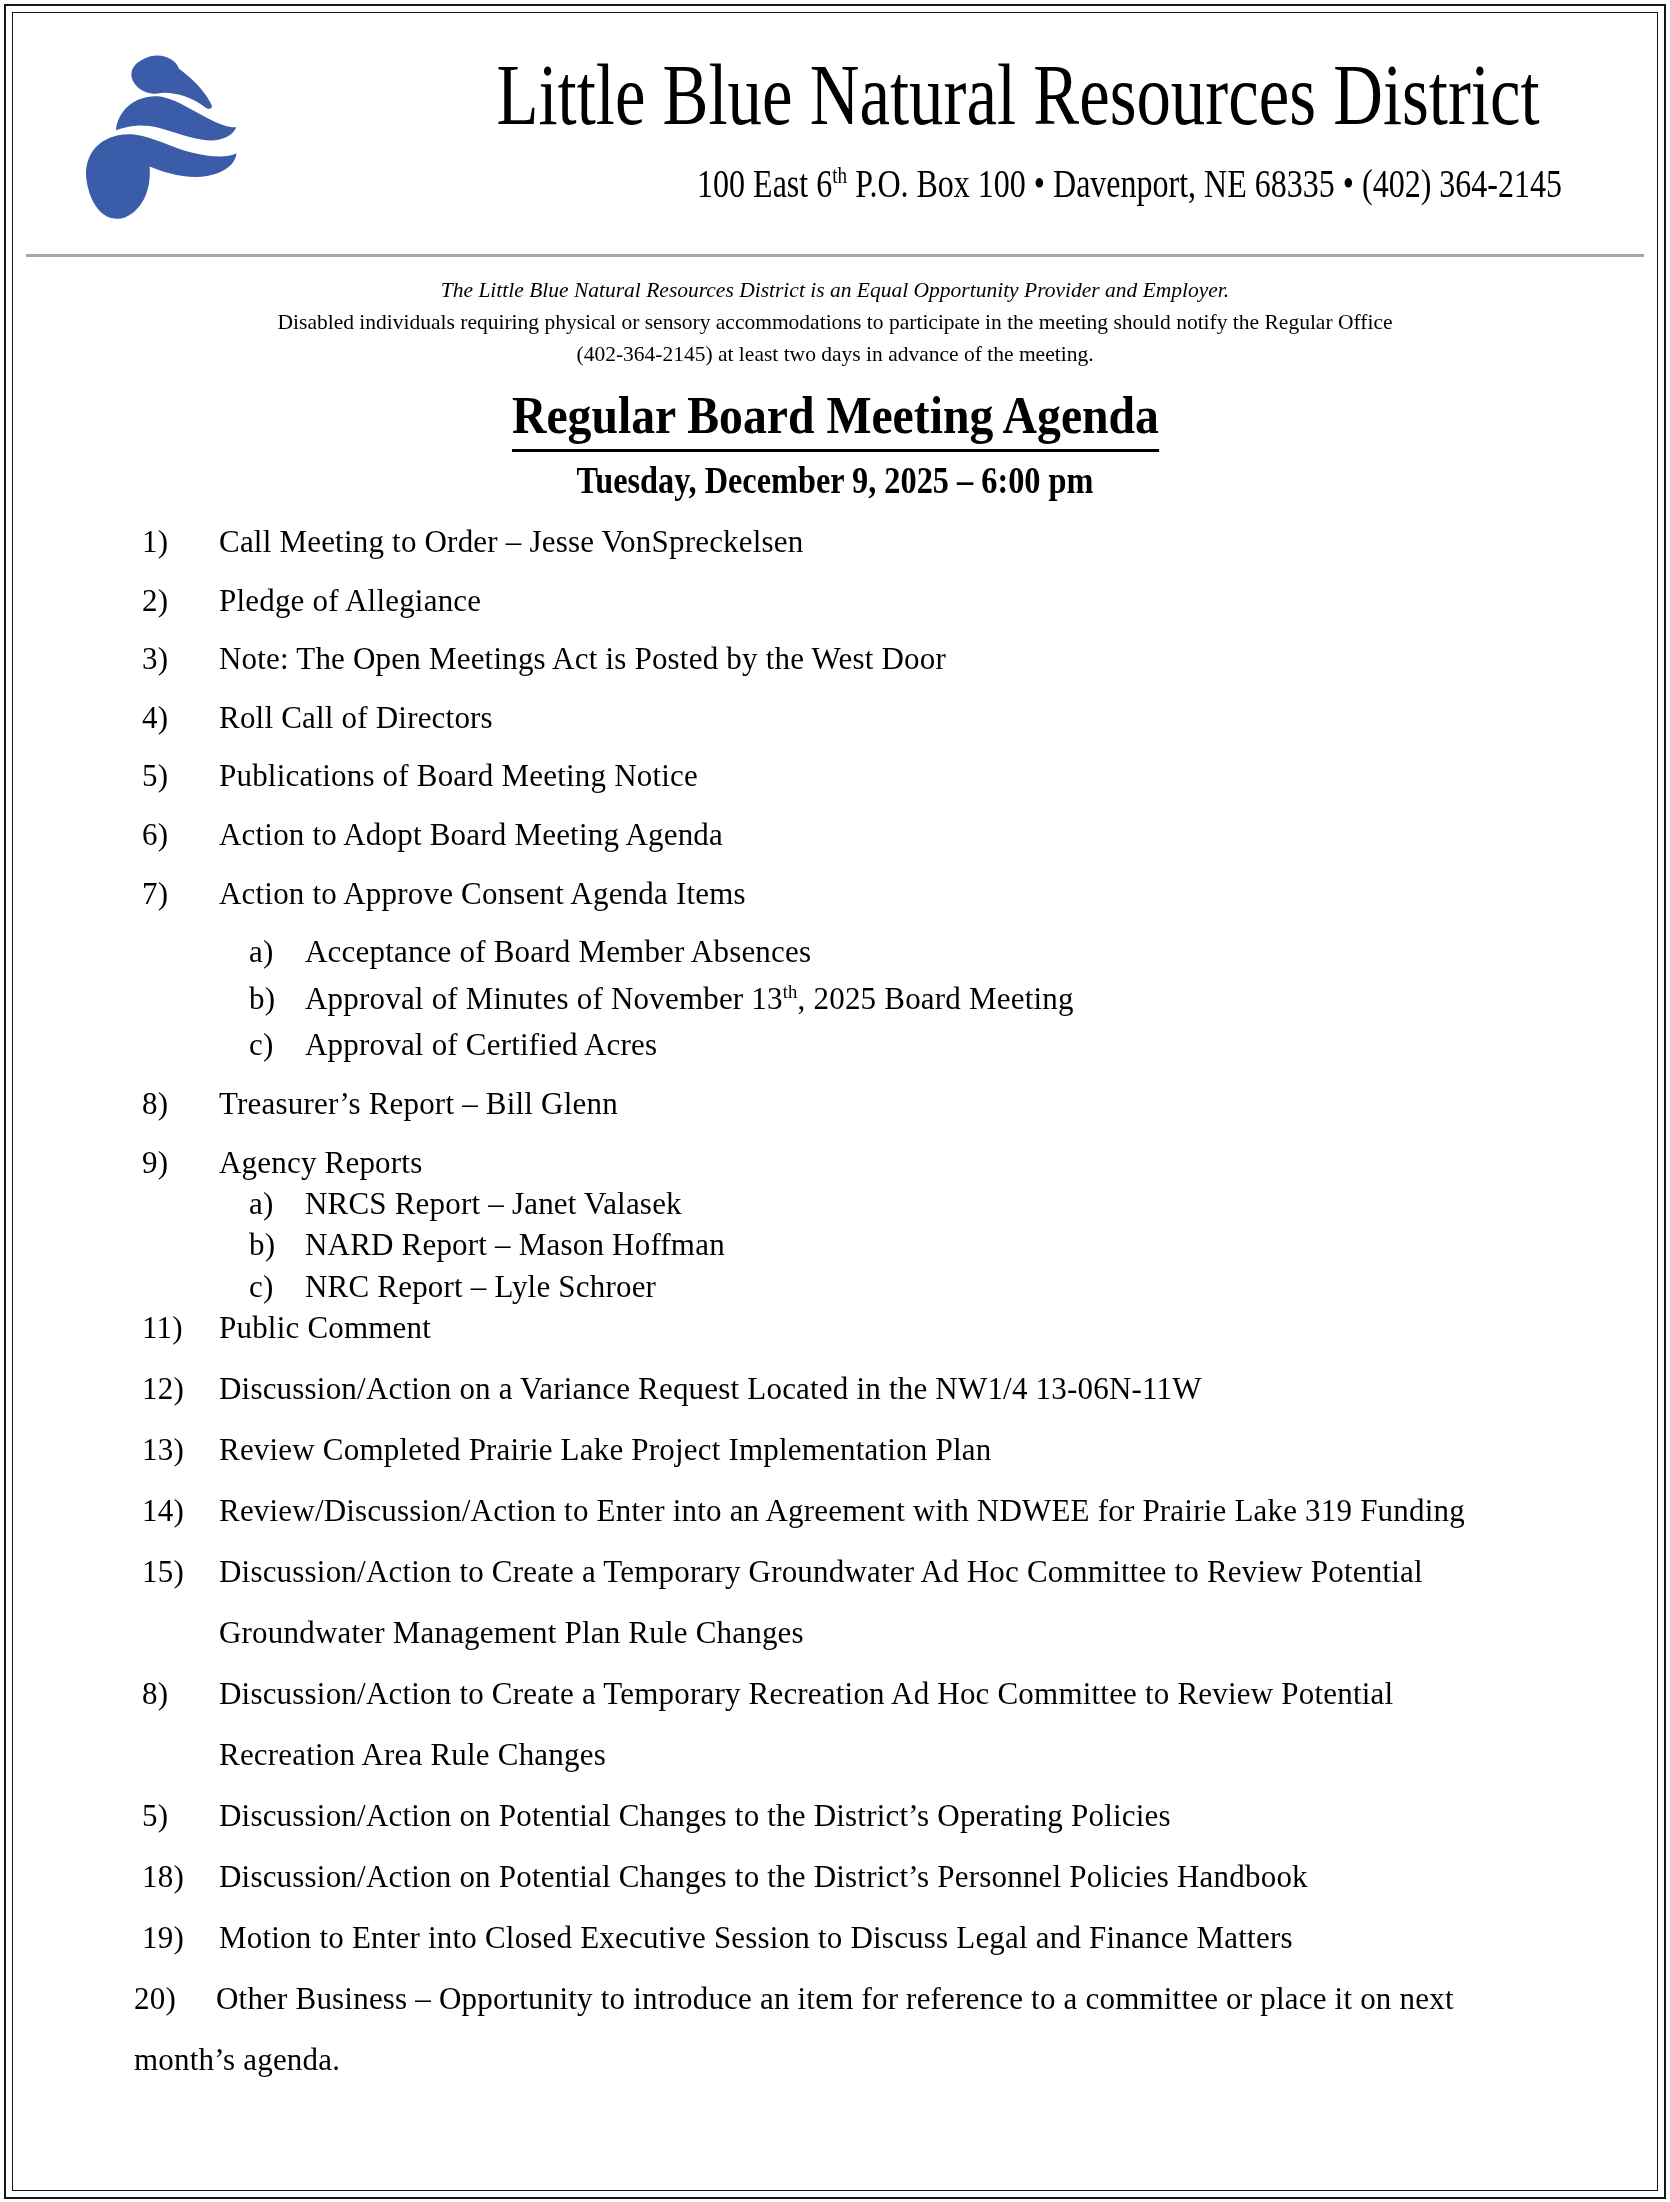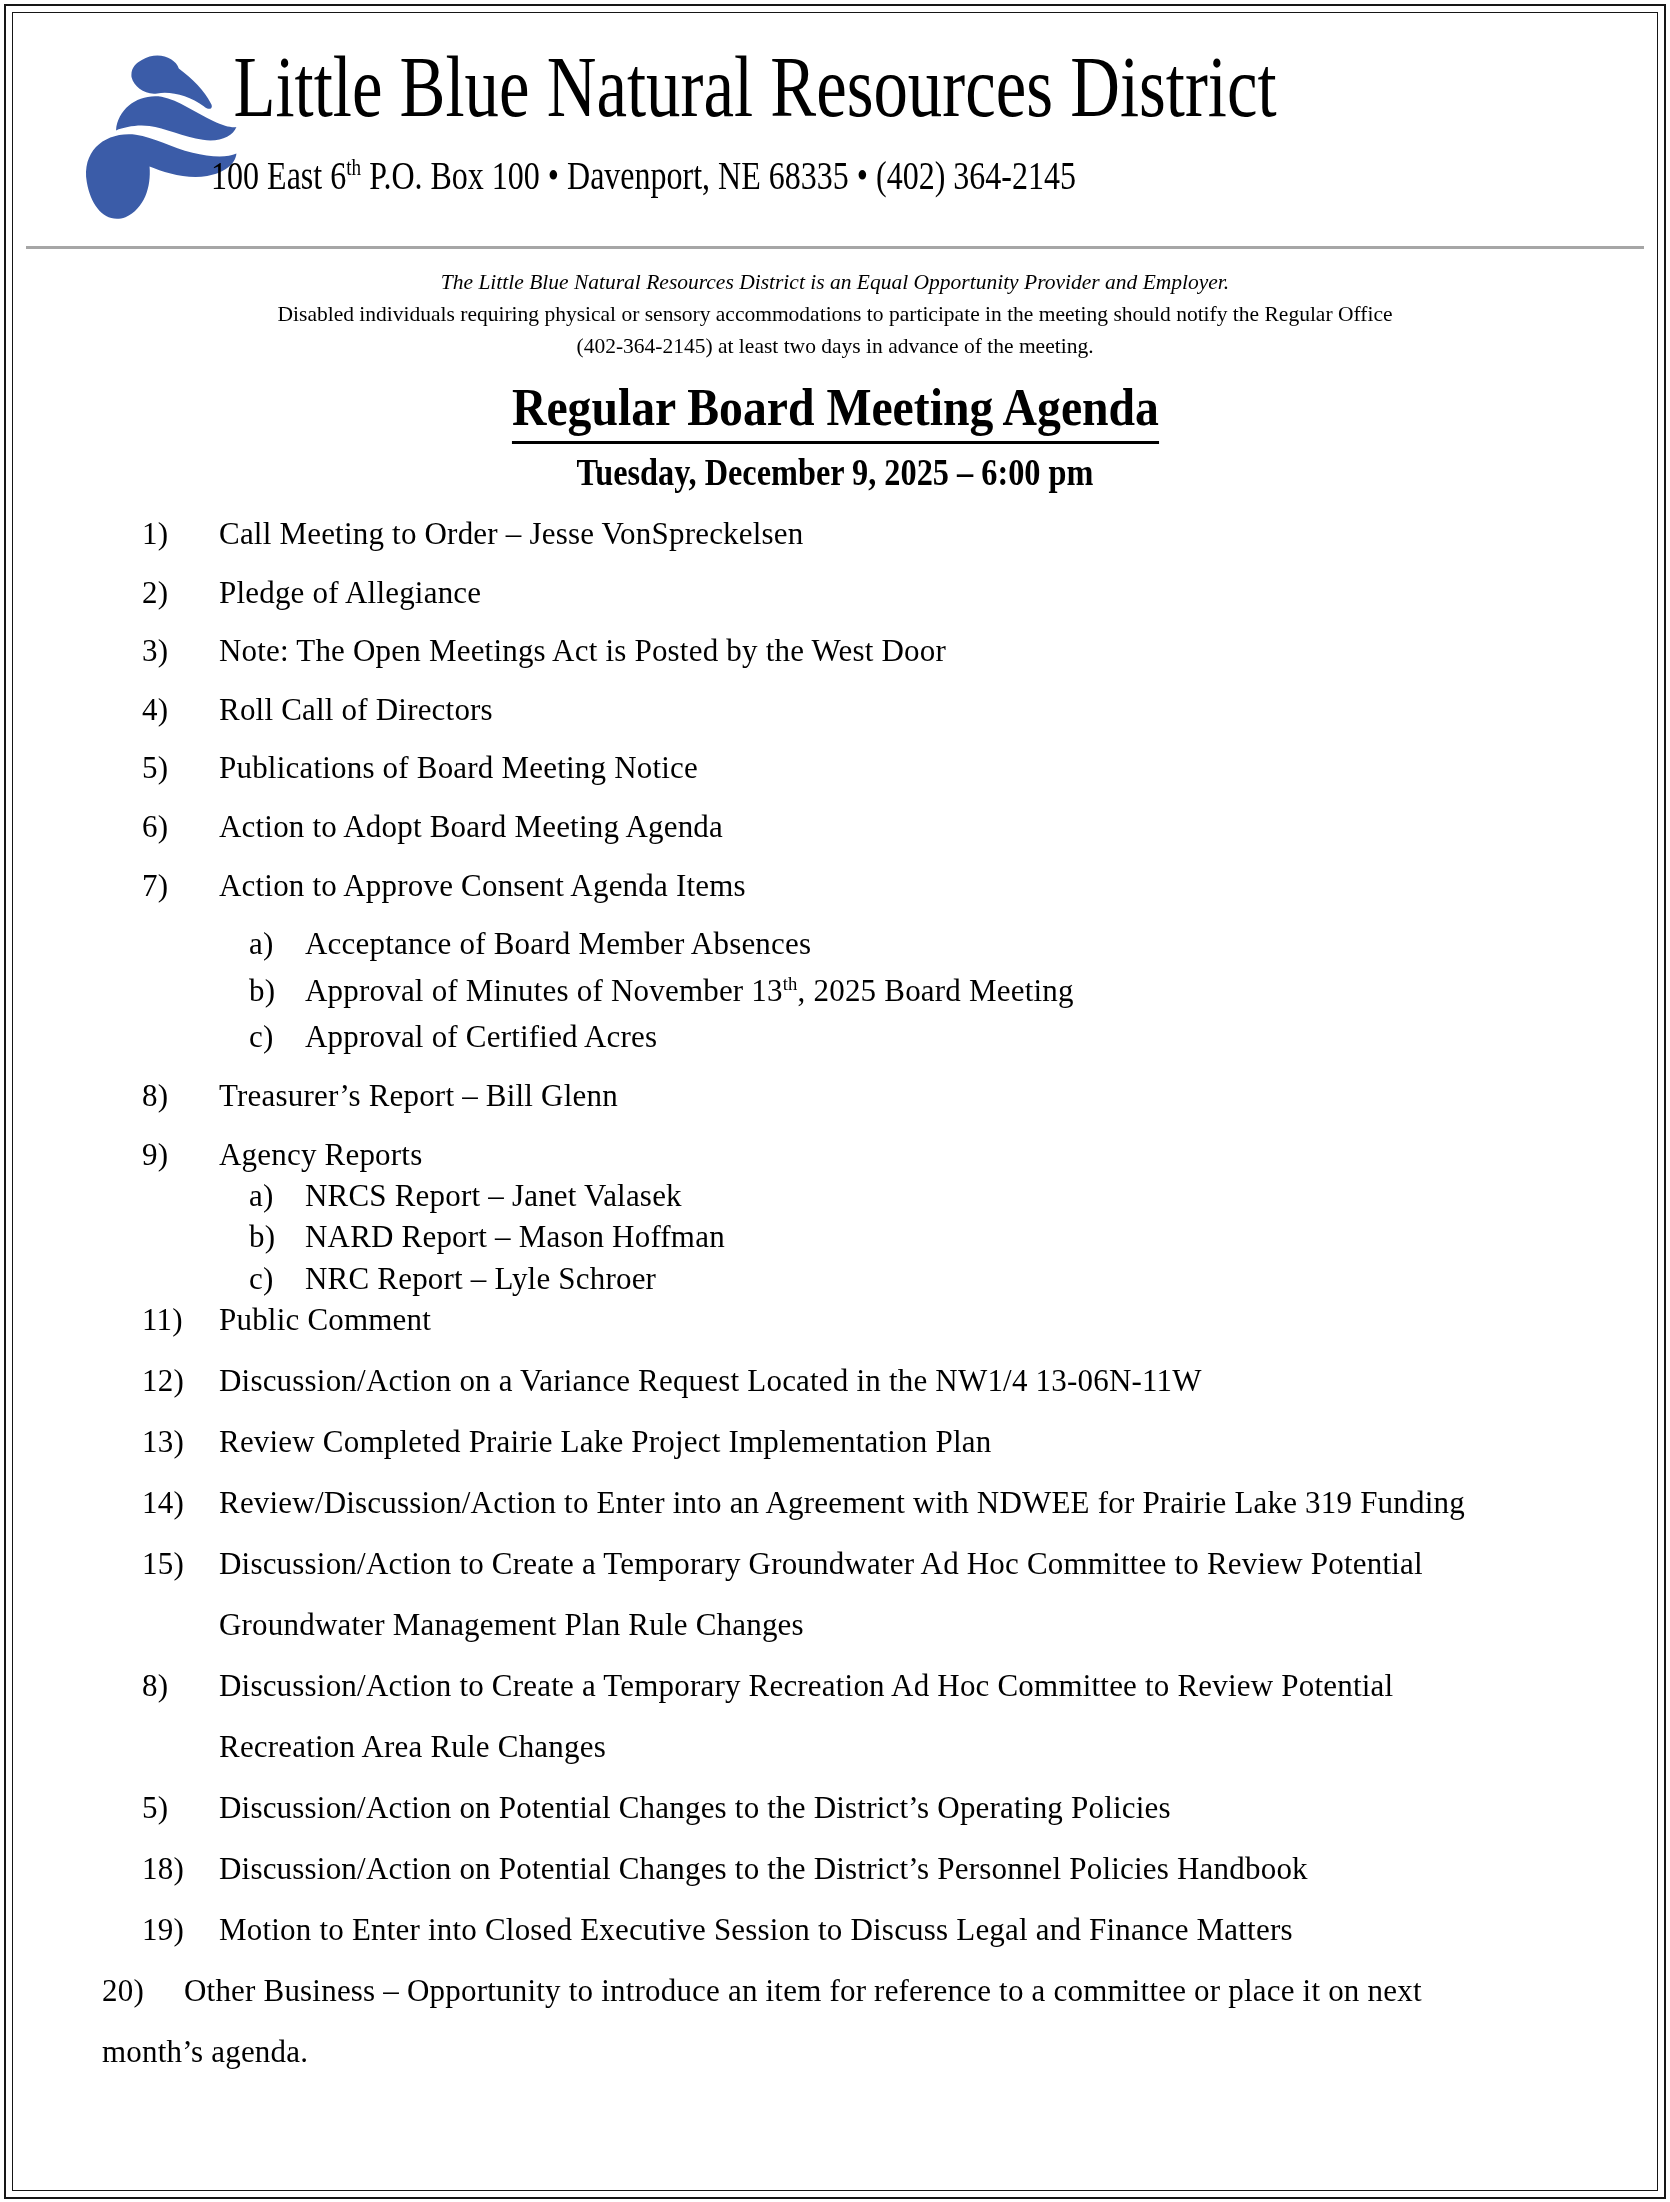--- a/index.html
+++ b/index.html
@@ -9,21 +9,21 @@
     -webkit-font-smoothing:antialiased;
   }
   
   .border-outer{position:absolute;left:4.3px;top:4.3px;right:4.3px;bottom:4.3px;border:2.6px solid #161616;pointer-events:none;z-index:5;}
   .border-inner{position:absolute;left:12px;top:12px;right:12px;bottom:12px;border:1.7px solid #161616;pointer-events:none;z-index:5;}
 
   .content{position:absolute;inset:0;overflow:hidden;}
 
   .logo{position:absolute;left:66px;top:53px;width:174px;height:172px;}
 
-  .header-text{margin-left:103px;text-align:left;padding-top:43px;}
+  .header-text{margin-left:103px;text-align:right;padding-top:43px;margin-top:8px;}
   .org-name{font-size:86px;line-height:89px;white-space:nowrap;}
   .org-address{font-size:40px;line-height:50px;margin-top:19px;white-space:nowrap;}
   .cond80{display:inline-block;transform:scaleX(0.80);transform-origin:50% 50%;}
   .cond85{display:inline-block;transform:scaleX(0.85);transform-origin:50% 50%;}
   .cond90{display:inline-block;transform:scaleX(0.90);transform-origin:50% 50%;}
 
   .divider{height:3.4px;background:#a6a6a6;margin:45px 26px 0 26px;}
 
   .notice{padding-top:17px;text-align:center;font-size:21.5px;line-height:32px;}
   .notice .italic{font-style:italic;}
@@ -33,21 +33,21 @@
   .agenda-title .underlined{border-bottom:3.4px solid #000;padding-bottom:2.6px;}
   .agenda-datetime{font-size:38px;line-height:46px;font-weight:bold;margin-top:5.2px;}
 
   .agenda-list{padding-top:20px;font-size:31px;letter-spacing:0.2px;}
   .item{position:relative;padding-left:219px;line-height:38px;margin-bottom:20.6px;}
   .item .num{position:absolute;left:142px;top:0;}
   .item.s2{margin-bottom:23px;}
   .item .line + .line{margin-top:23px;}
   .item.item9{margin-bottom:3.4px;}
   .item.gapTop{margin-top:52px;}
-  .item.para{padding-left:102px;}
+  .item.para{padding-left:102px;margin-left:32px;}
   .item.para .num{position:static;display:inline-block;width:82px;}
   .sub{position:relative;padding-left:305px;line-height:38px;margin-bottom:8.6px;}
   .sub .let{position:absolute;left:249px;top:0;}
   .sub.tight{margin-bottom:3.4px;}
   .sub.mb24{margin-bottom:20.6px;}
   sup{font-size:0.6em;vertical-align:super;line-height:0;}
 </style>
 </head>
 <body>
 

